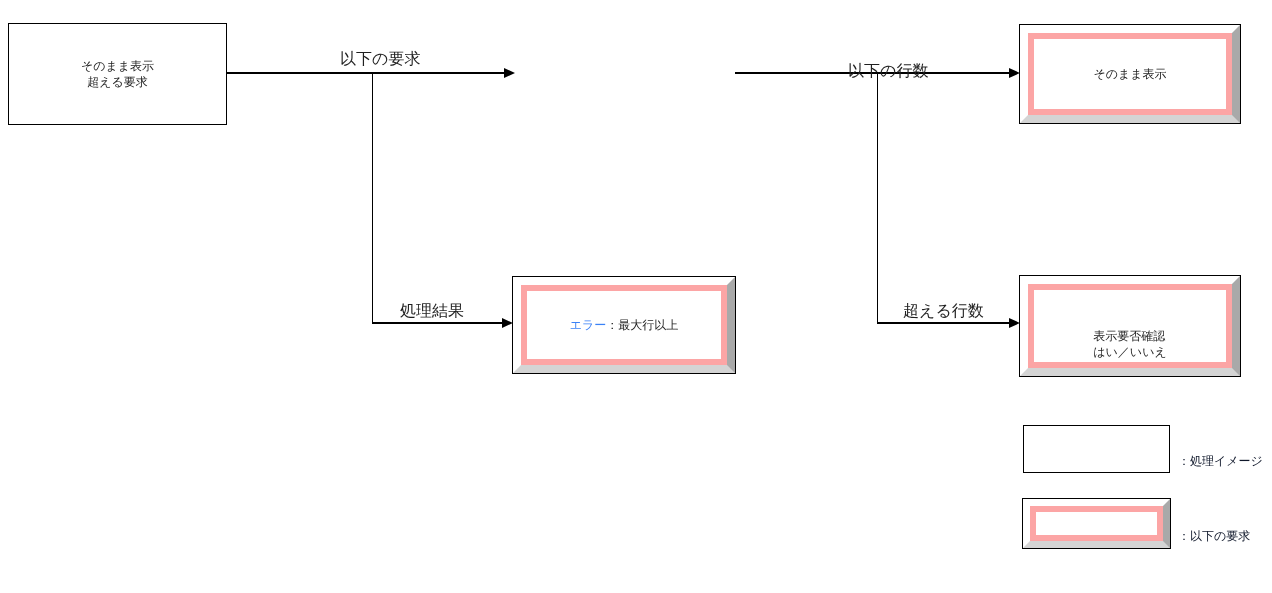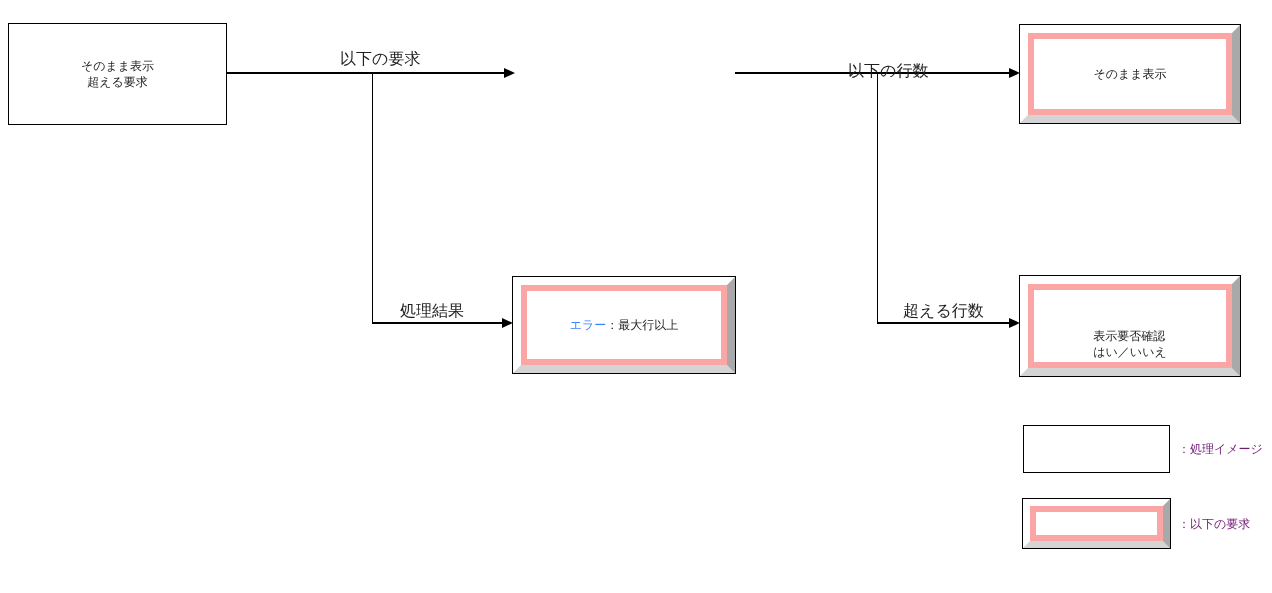--- a/index.html
+++ b/index.html
@@ -81,21 +81,22 @@
     white-space: nowrap;
   }
   .r3d .inner.left-lines { text-align: left; align-items: center; }
   .r3d .inner.left-lines .lines { text-align: left; margin-top: 36px; }
   .em-red { color: #3b82f6; }
   .legend-label {
     position: absolute;
     font-size: 12px;
     line-height: 15px;
     white-space: nowrap;
-    color: #701a75;
+    color: #0f172a;
+    margin-top: 12px;
   }
 </style>
 </head>
 <body>
 
 <div class="canvas">
 
   <div class="hline" style="left:227px; top:72px; width:277px;"></div>
   <div class="arrowhead" style="left:504px; top:68px;"></div>
   <div class="edge-label" style="left:340px; top:51px;">以下の要求</div>

